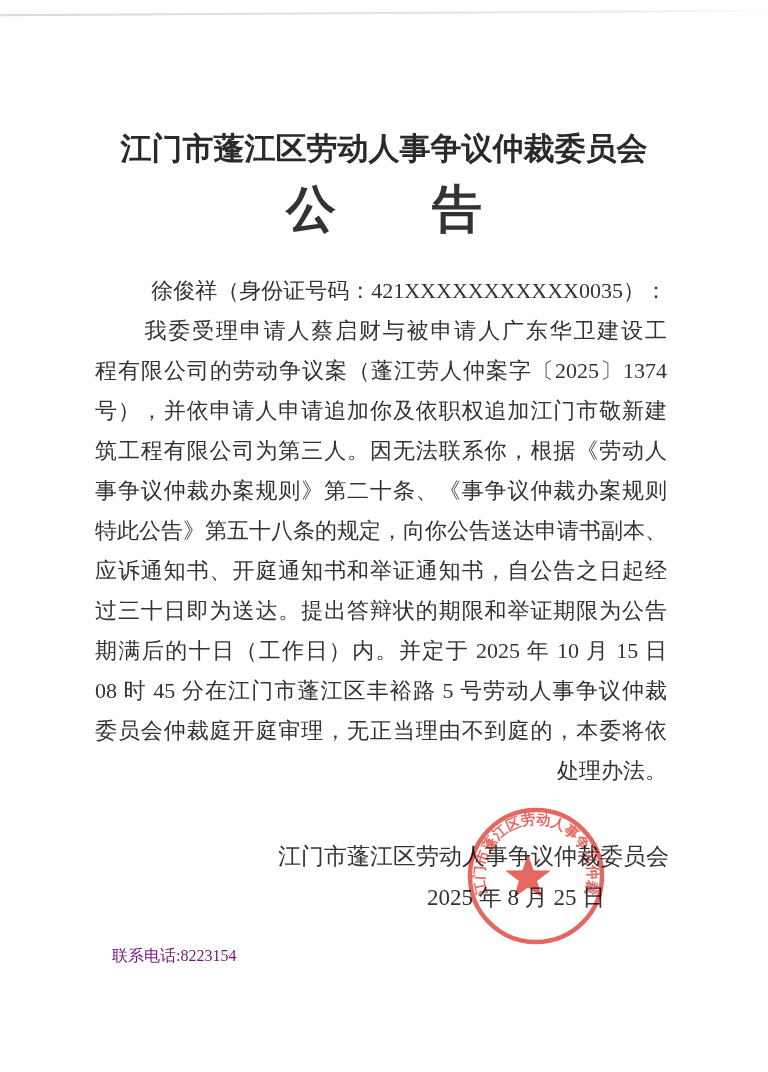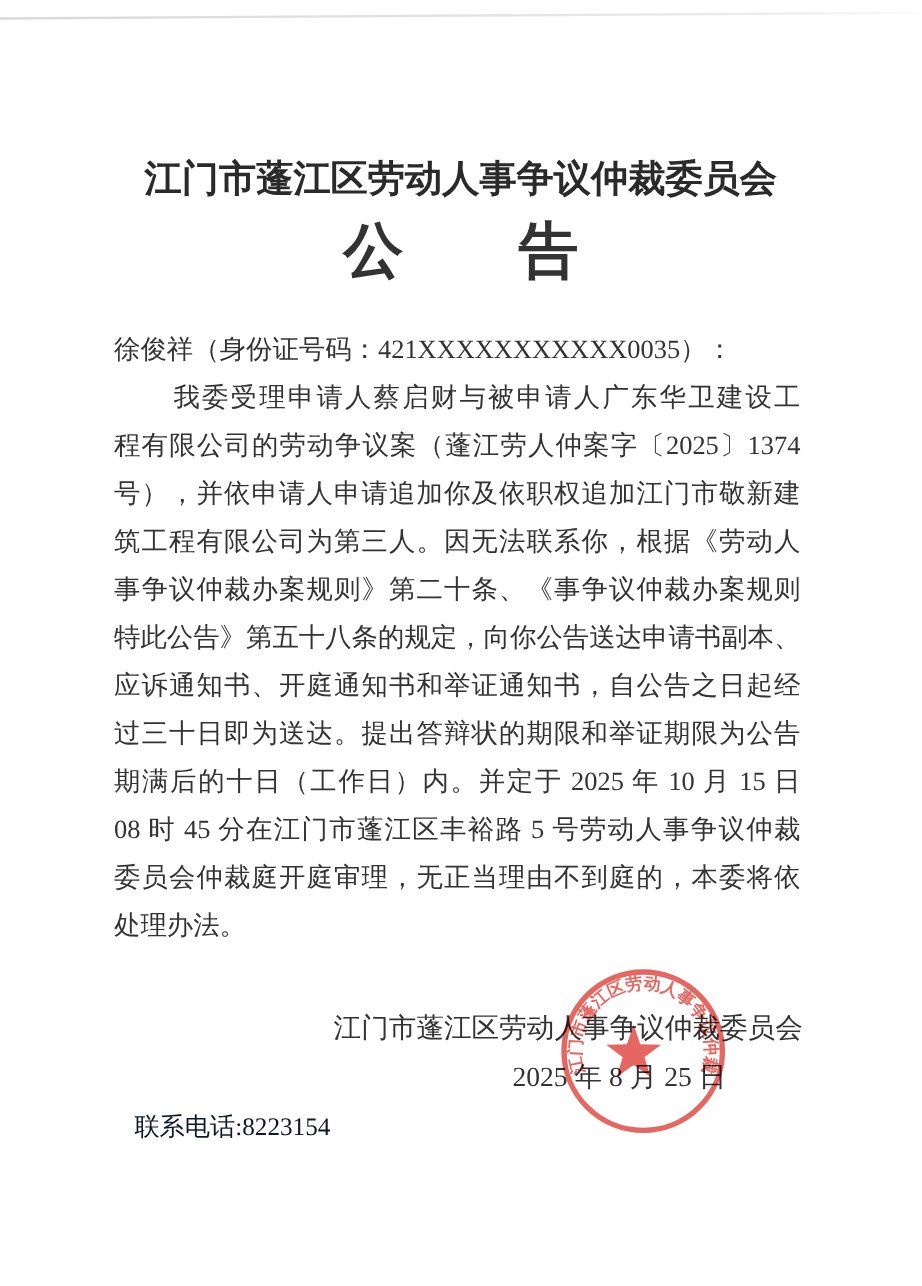--- a/index.html
+++ b/index.html
@@ -23,33 +23,33 @@
   }
   .notice-title {
     position:absolute; top:182px; left:0; width:768px;
     display:flex; justify-content:center; gap:96px;
     font-size:50px; font-weight:bold; color:#333; line-height:1.1;
   }
   .body-block {
     position:absolute; left:95px; top:271px; width:572px;
     font-size:22px; line-height:40px; color:#333;
   }
-  .bline { min-height:40px; }
+  .bline { min-height:40px;text-align:right; }
   .bline.just { text-align:justify; text-align-last:justify; }
   .sig-line {
     position:absolute; top:842px; left:278px;
     font-size:23px; line-height:1.3; color:#333; white-space:nowrap;
   }
   .date-line {
     position:absolute; top:883px; left:427px;
     font-size:23px; line-height:1.3; color:#333; white-space:nowrap;
   }
   .phone-line {
-    position:absolute; top:926px; left:112px;
-    font-size:21px; line-height:1.3; color:#0f172a; white-space:nowrap;
+    position:absolute; top:946px; left:112px;
+    font-size:16px; line-height:1.3; color:#701a75; white-space:nowrap;
   }
   .seal {
     position:absolute; left:464px; top:806px; width:144px; height:144px;
     opacity:0.82; mix-blend-mode:multiply; pointer-events:none;
   }
 </style>
 </head>
 <body>
 
 <div class="scan-line"></div>

